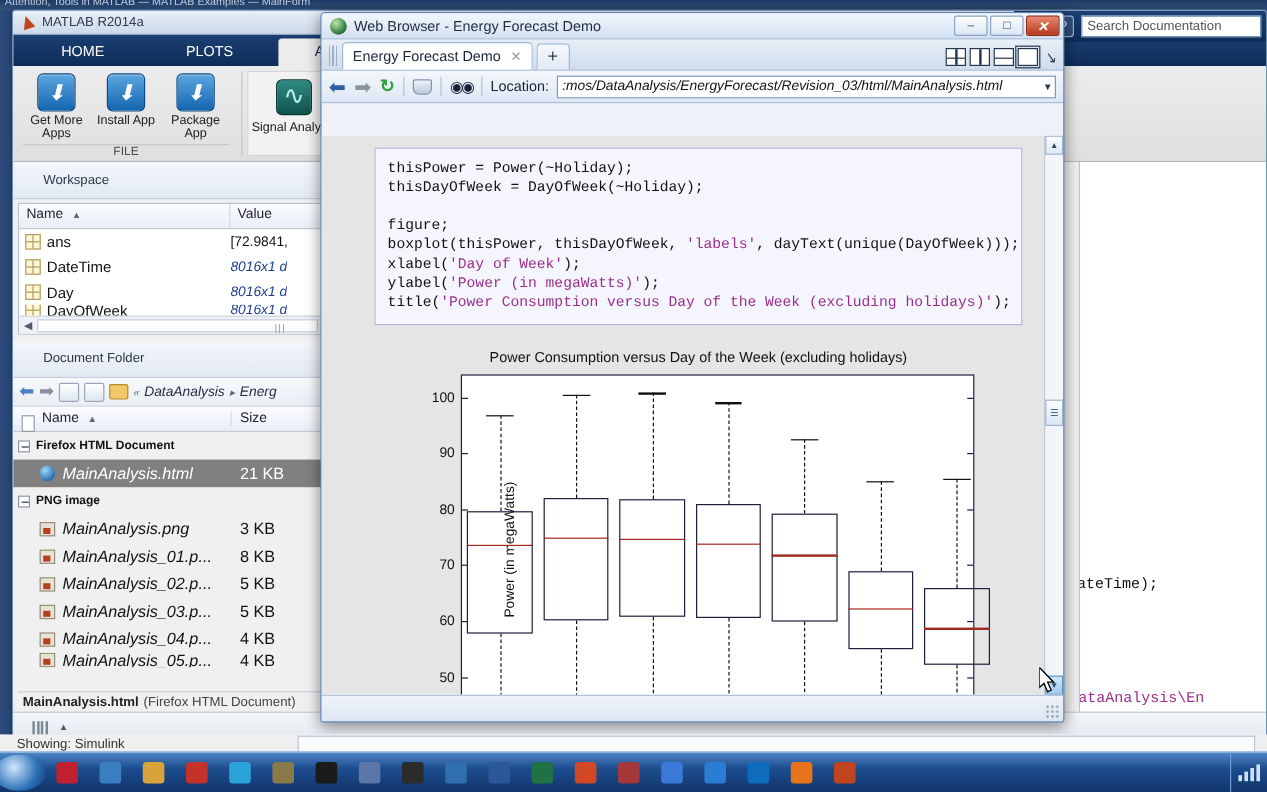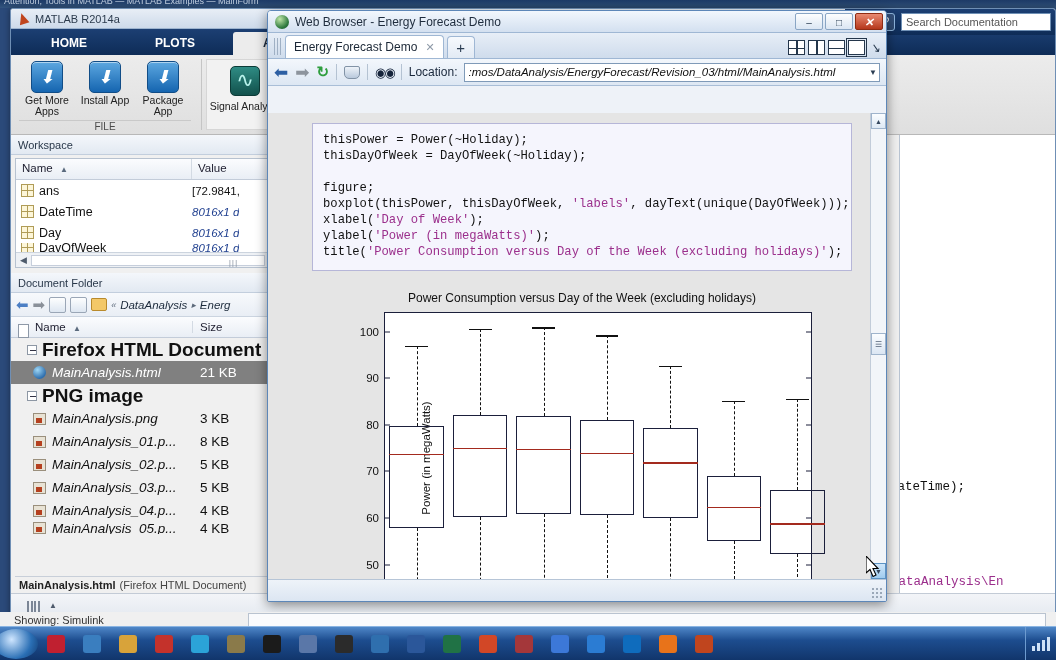--- a/index.html
+++ b/index.html
@@ -22,21 +22,21 @@
     border-bottom:1px solid #9db4cf; }
   .mw-title .txt { font-size:11px; color:#2c3b4d; }
   .ml-logo { width:13px; height:13px; position:relative; }
   .ml-logo::before{ content:""; position:absolute; left:1px; top:1px; width:0;height:0;
     border-left:5px solid transparent;border-right:5px solid transparent;
     border-bottom:11px solid #c0451e; transform:rotate(-18deg); }
 
   
   .ribbon-tabs { height:26px; background:linear-gradient(#1c3f73,#0e2c57);
     display:flex; align-items:flex-end; padding-left:10px; }
-  .rtab { color:#fff; font-size:12px; padding:4px 30px 5px; border-radius:3px 3px 0 0;font-weight:bold; }
+  .rtab { color:#fff; font-size:12px; padding:4px 30px 5px; border-radius:3px 3px 0 0; }
   .rtab.t2 { padding:4px 38px 5px; }
   .rtab.active { background:#ececec; color:#1b2a3d; }
 
   .ribbon { height:80px; background:linear-gradient(#ececec,#dfdfdf);
     border-bottom:1px solid #b8b8b8; display:flex; position:relative; }
   .rgroup { display:flex; flex-direction:column; align-items:center; padding:3px 8px 0; }
   .rgroup-items { display:flex; gap:2px; }
   .rgroup-label { font-size:10px; color:#4a4a4a; margin-top:auto; padding-bottom:2px;
     width:100%; text-align:center; border-top:1px solid #c9c9c9; }
   .rbtn { width:56px; display:flex; flex-direction:column; align-items:center;
@@ -60,23 +60,23 @@
     gap:6px; padding:0 4px 0 8px; }
   .sb-ic { width:18px;height:18px;border-radius:3px; border:1px solid #8fb6dd;
     background:rgba(255,255,255,.12); color:#e6f0fb; font-size:12px;
     display:flex; align-items:center; justify-content:center; }
   .search-input { width:150px; height:18px; background:#fff; border:1px solid #6f90b5;
     font-size:11px; color:#555; padding:0 4px; display:flex; align-items:center; }
 
   
   .left-col { position:absolute; left:0; top:126px; width:264px; bottom:24px;
     background:#f0f0f0; border-right:1px solid #b9c4d2; }
-  .panel-hdr { height:20px; background:linear-gradient(#f4f7fb,#e2e9f2);
+  .panel-hdr { height:31px; background:linear-gradient(#f4f7fb,#e2e9f2);
     border-bottom:1px solid #c2cedd; display:flex; align-items:center;
-    padding-left:7px; font-size:11px; color:#29384a; }
+    padding-left:25px; font-size:11px; color:#29384a; }
   .ws-table { margin:3px 4px 0; border:1px solid #b7c2d0; background:#fff; }
   .ws-head { display:flex; height:21px; background:linear-gradient(#fbfcfe,#e9eef5);
     border-bottom:1px solid #c3ccd9; font-size:11.5px; color:#223; }
   .ws-head div { padding:3px 6px; }
   .ws-head .c1 { width:176px; border-right:1px solid #d3dae3; }
   .ws-row { display:flex; height:21px; align-items:center; font-size:12.5px; color:#111; }
   .ws-row .c1 { width:176px; display:flex; align-items:center; gap:5px; padding-left:5px; }
   .ws-row .c2 { font-style:italic; color:#1f3f8f; font-size:11.5px; white-space:nowrap;
     overflow:hidden; }
   .ws-row .c2.plain { font-style:normal; color:#111; }
@@ -102,22 +102,22 @@
   .crumbs { font-size:11.5px; color:#1c2a3b; display:flex; align-items:center; gap:4px;
     white-space:nowrap; overflow:hidden; }
   .crumbs .sep { color:#5d6a7b; font-size:9px; }
 
   .fl-head { display:flex; height:21px; background:linear-gradient(#fbfcfe,#e9eef5);
     border-bottom:1px solid #c3ccd9; font-size:11.5px; align-items:center; color:#223; }
   .fl-head .c1 { width:182px; padding-left:24px; position:relative; border-right:1px solid #d3dae3;}
   .fl-head .c1::before{content:""; position:absolute; left:7px; top:3px; width:9px;height:12px;
     border:1px solid #8e99a8; background:#fff;}
   .fl-head .c2 { padding-left:7px;text-align:center; }
-  .fl-group { display:flex; align-items:center; gap:5px; height:23px; padding-left:16px;
-    font-size:19px; font-weight:bold; color:#111; }
+  .fl-group { display:flex; align-items:center; gap:5px; height:23px; padding-left:4px;
+    font-size:10px; font-weight:bold; color:#111; }
   .minus { width:10px;height:10px; border:1px solid #8d97a4; background:#fff;
     position:relative; flex:none;}
   .minus::after{content:"";position:absolute;left:2px;top:4px;width:6px;height:1px;background:#334;}
   .fl-row { display:flex; align-items:center; height:23px; font-size:13.5px; color:#111; }
   .fl-row .nm { width:182px; display:flex; align-items:center; gap:6px; padding-left:22px; }
   .fl-row .sz { padding-left:7px; }
   .fl-row.sel { background:#808080; color:#fff; }
   .ff-ic { width:13px;height:13px; border-radius:50%;
     background:radial-gradient(circle at 35% 30%, #9fd7f5, #2f6fae 70%); flex:none;}
   .png-ic { width:13px;height:12px; background:#e8e2d4; border:1px solid #9a8f7c; position:relative; flex:none;}

